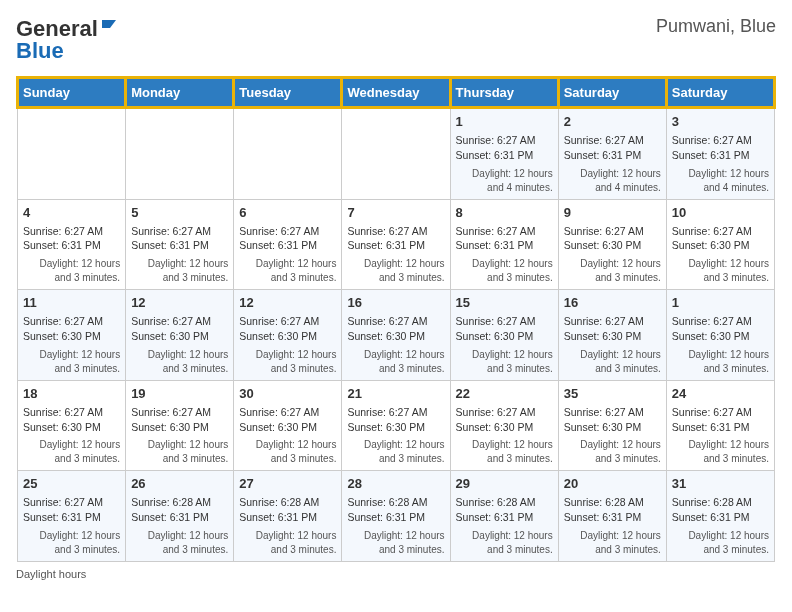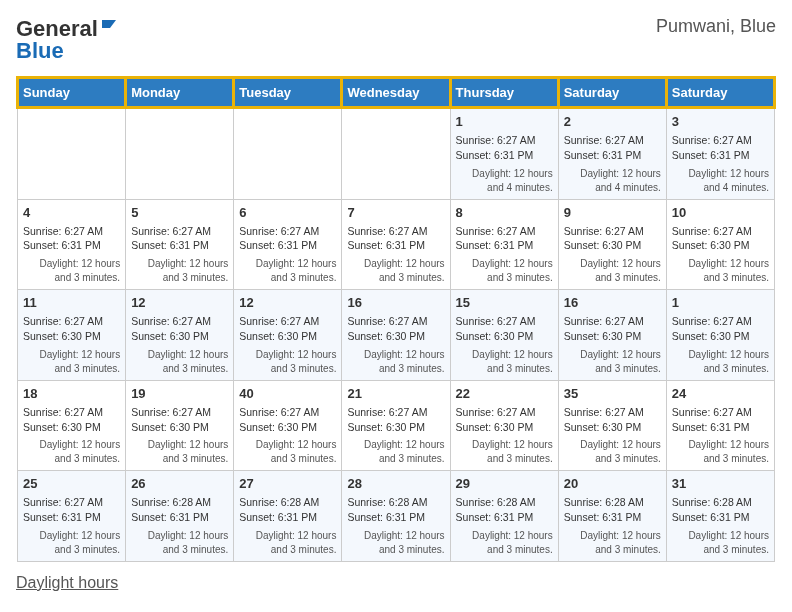--- a/index.html
+++ b/index.html
@@ -236,21 +236,21 @@
           <div>Sunset: 6:30 PM</div>
           <div class="daylight-note">Daylight: 12 hours and 3 minutes.</div>
         </td>
         <td>
           <span class="day-number">19</span>
           <div>Sunrise: 6:27 AM</div>
           <div>Sunset: 6:30 PM</div>
           <div class="daylight-note">Daylight: 12 hours and 3 minutes.</div>
         </td>
         <td>
-          <span class="day-number">40</span>
+          <span class="day-number">30</span>
           <div>Sunrise: 6:27 AM</div>
           <div>Sunset: 6:30 PM</div>
           <div class="daylight-note">Daylight: 12 hours and 3 minutes.</div>
         </td>
         <td>
           <span class="day-number">21</span>
           <div>Sunrise: 6:27 AM</div>
           <div>Sunset: 6:30 PM</div>
           <div class="daylight-note">Daylight: 12 hours and 3 minutes.</div>
         </td>
@@ -313,15 +313,15 @@
         <td>
           <span class="day-number">31</span>
           <div>Sunrise: 6:28 AM</div>
           <div>Sunset: 6:31 PM</div>
           <div class="daylight-note">Daylight: 12 hours and 3 minutes.</div>
         </td>
       </tr>
     </tbody>
 </table>
 
-<div style="margin-top:12px; font-size:16px; color:#555;text-decoration:underline;">
+<div style="margin-top:6px; font-size:11px; color:#555;">
   <span>Daylight hours</span>
 </div>
 
 </body></html>

